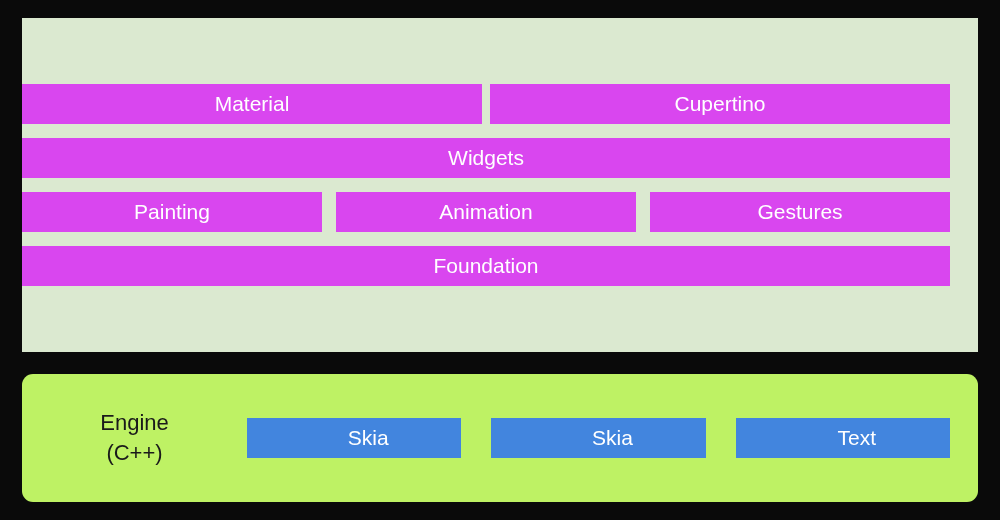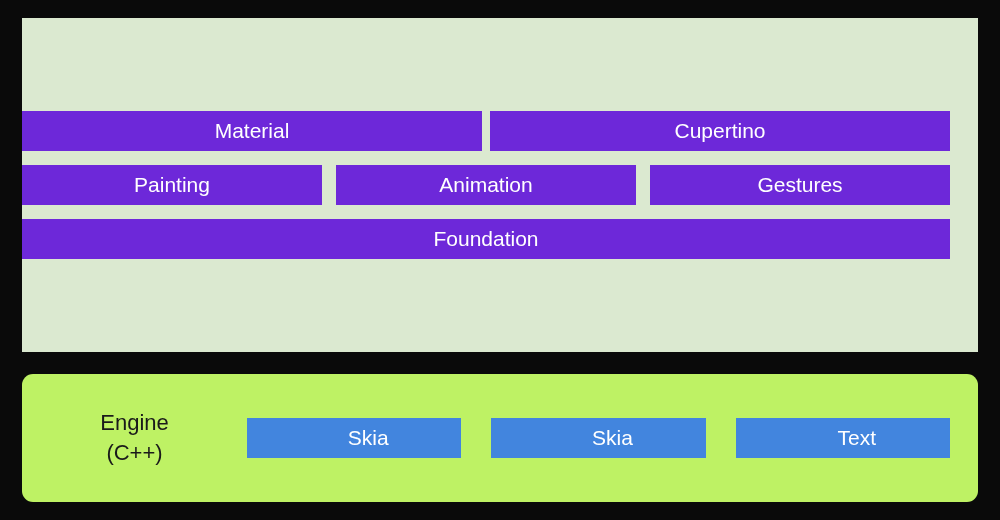--- a/index.html
+++ b/index.html
@@ -54,40 +54,43 @@
       gap: 8px;
     }
     .block {
       flex: 1;
       text-align: center;
       padding: 8px 0;
       font-size: 21px;
       color: #ffffff;
     }
     .block.green {
-      background: #6d28d9;
+      background: #d946ef;
     }
     .block.blue {
       background: #4285de;
       padding-left: 28px;
     }
     .engine-row {
       display: flex;
       gap: 30px;
       width: 100%;
     }
   </style>
 </head>
 <body>
 
 <div class="section framework-section">
   <div class="section-content">
     <div class="row tworow">
       <div class="block green">Material</div>
       <div class="block green">Cupertino</div>
+    </div>
+    <div class="row">
+      <div class="block green">Widgets</div>
     </div>
     <div class="row">
       <div class="block green">Painting</div>
       <div class="block green">Animation</div>
       <div class="block green">Gestures</div>
     </div>
     <div class="row">
       <div class="block green">Foundation</div>
     </div>
   </div>

